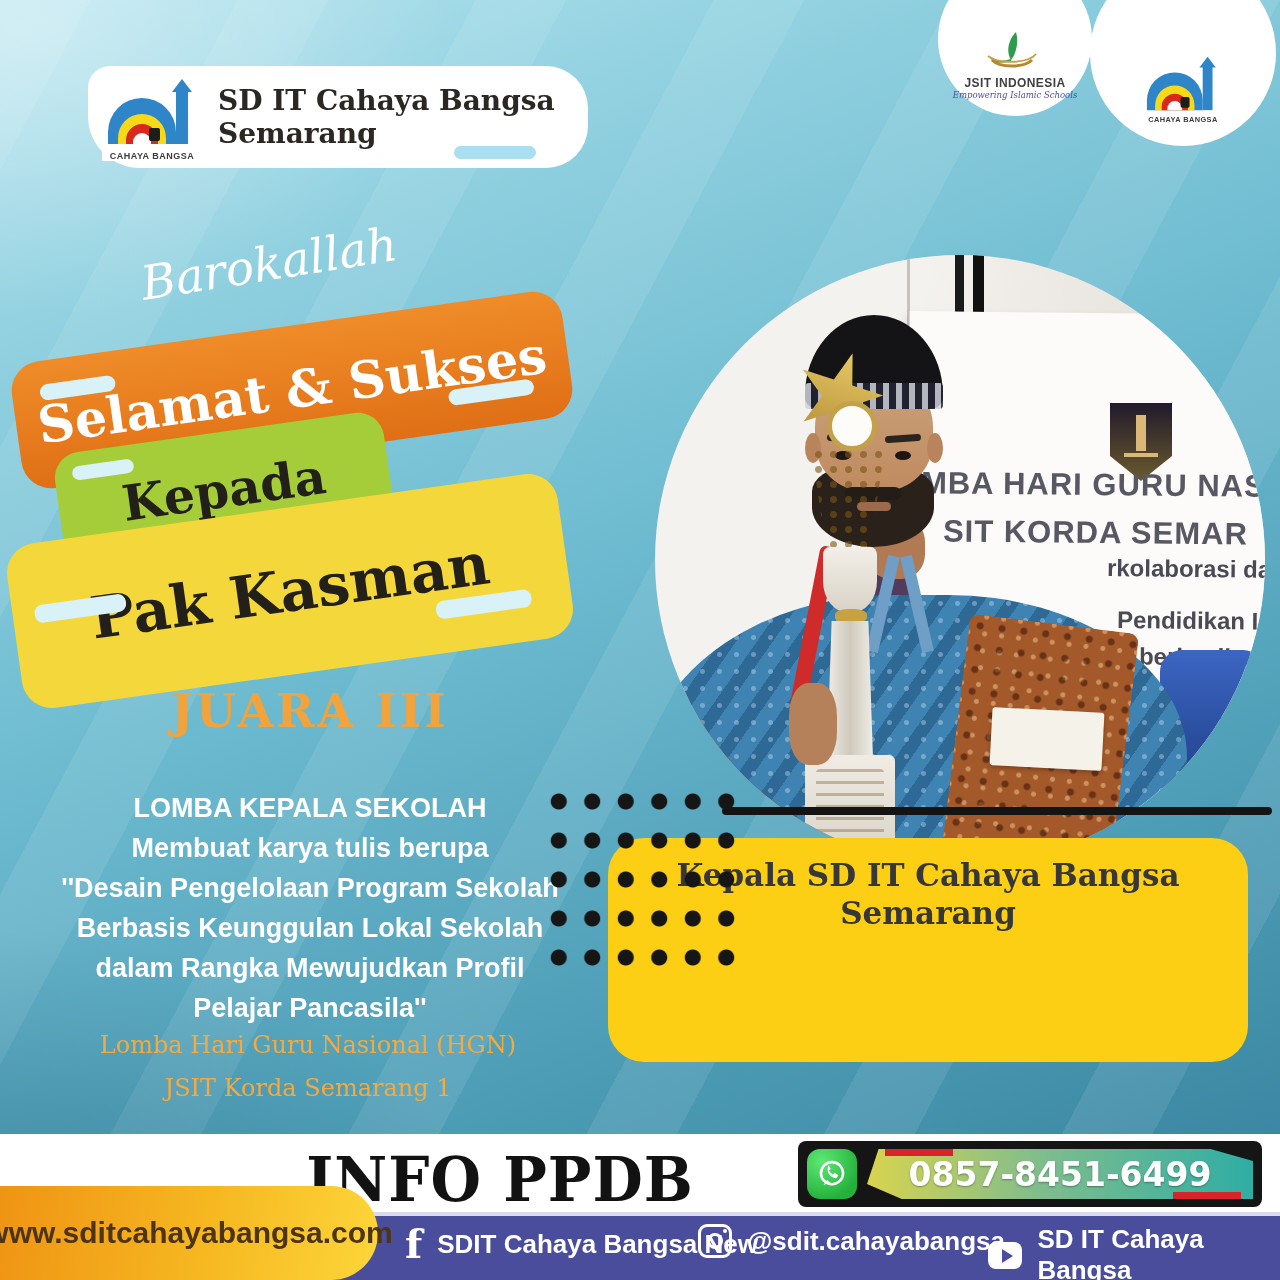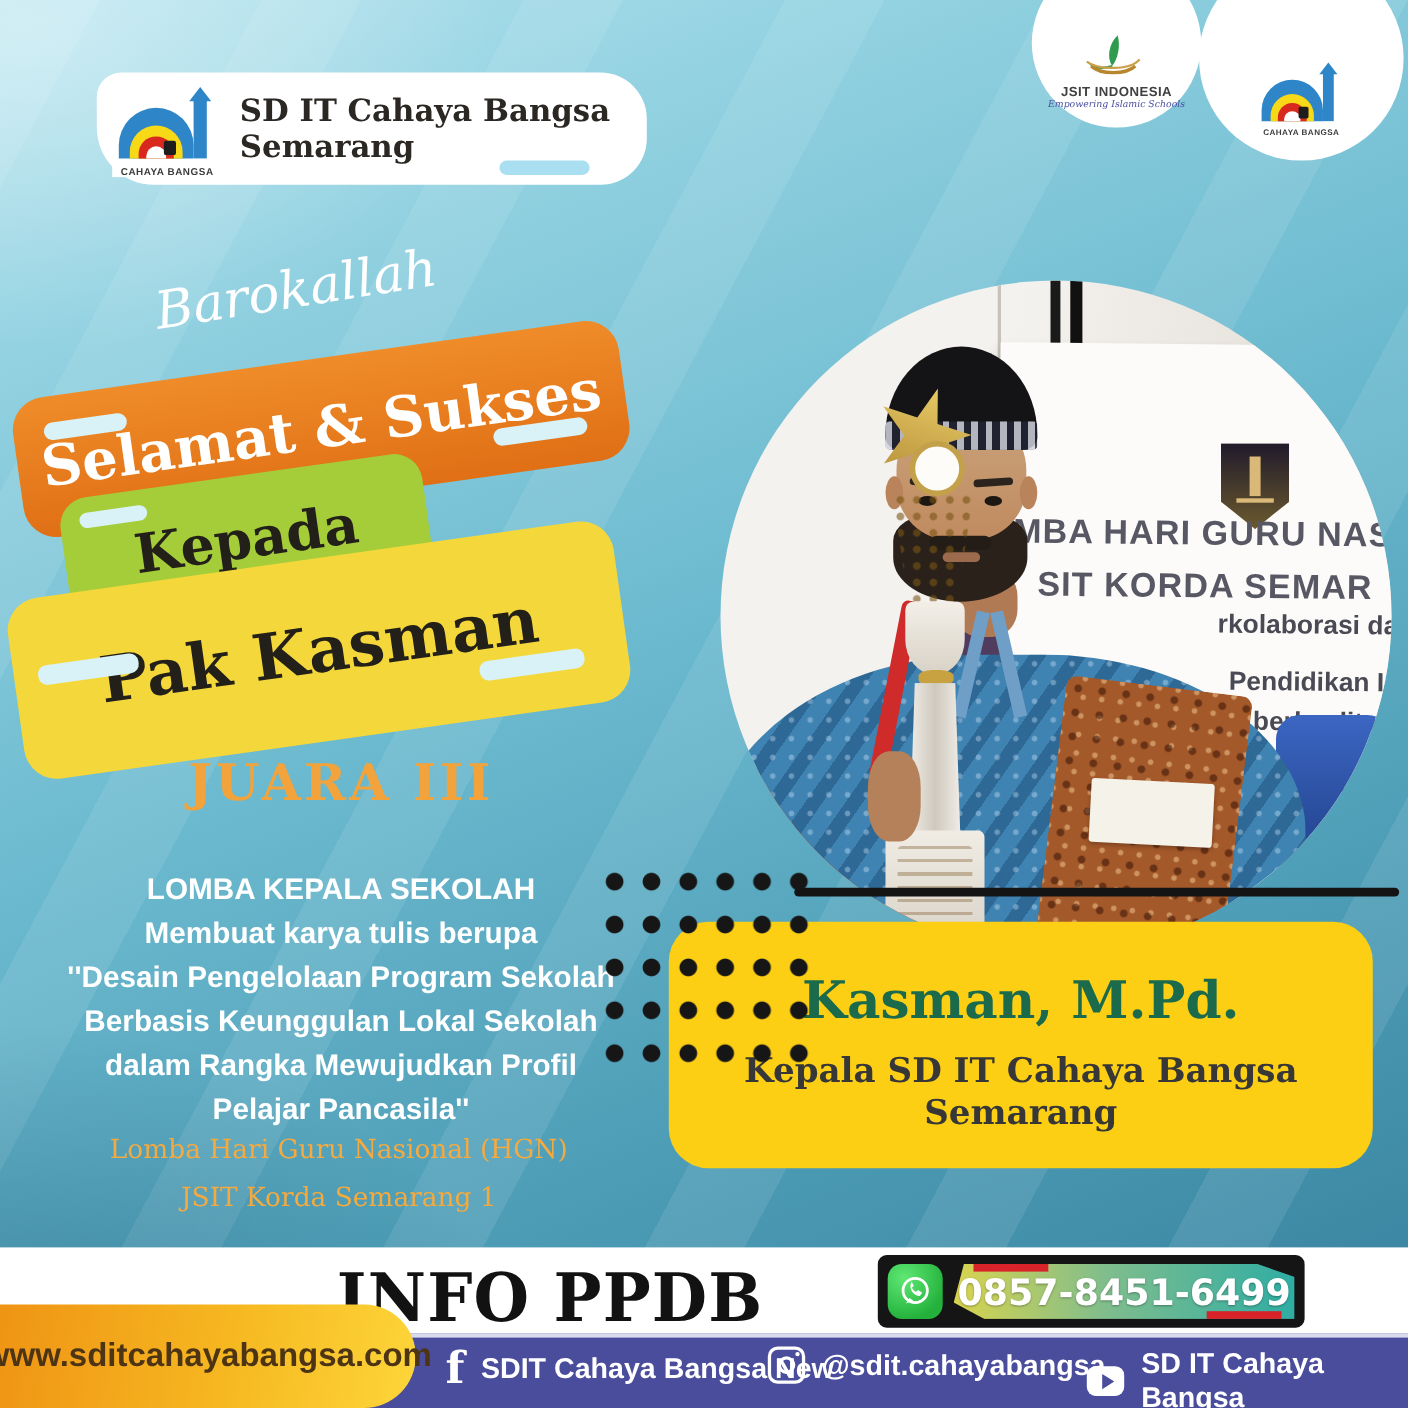--- a/index.html
+++ b/index.html
@@ -148,21 +148,21 @@
     text-align:center;}
   .yname{margin-top:44px;font-family:"DejaVu Serif",serif;font-weight:bold;font-size:47px;color:#1b6a4c;}
   .yrole{margin-top:18px;font-family:"DejaVu Serif",serif;font-weight:bold;font-size:31px;
     line-height:38px;color:#373737;}
 
   
   .white-band{left:0;top:1134px;width:1280px;height:80px;background:#fff;z-index:2;}
   .info-ppdb{left:230px;top:1146px;width:540px;text-align:center;z-index:3;color:#121212;
     font-family:"DejaVu Serif",serif;font-weight:bold;font-size:58px;letter-spacing:1px;
     transform:scaleY(1.05);}
-  .wa-box{left:798px;top:1141px;width:388px;height:66px;background:#151515;border-radius:8px;z-index:3;
+  .wa-box{left:798px;top:1141px;width:464px;height:66px;background:#151515;border-radius:8px;z-index:3;
     display:flex;align-items:center;padding:0 9px;box-sizing:border-box;gap:10px;}
   .wa-icon{width:50px;height:50px;border-radius:13px;background:radial-gradient(circle at 30% 25%,#5ee873,#23b13c 75%);
     display:flex;align-items:center;justify-content:center;flex-shrink:0;}
   .wa-plate{position:relative;flex:1;height:50px;display:flex;align-items:center;justify-content:center;
     background:linear-gradient(90deg,#d9d44e,#7fbd8d 45%,#2fada4);
     clip-path:polygon(3% 0,89% 0,100% 24%,100% 100%,9% 100%,0 70%);}
   .wa-num{color:#fff;font-weight:bold;font-size:33px;font-family:"DejaVu Sans",sans-serif;
     text-shadow:0 1px 2px rgba(0,0,0,.35);}
   .red-a{position:absolute;left:18px;top:0;width:68px;height:7px;background:#d8232a;}
   .red-b{position:absolute;right:12px;bottom:0;width:68px;height:7px;background:#d8232a;}
@@ -309,21 +309,20 @@
     <div class="abs gring"></div>
     <div class="abs column"></div>
     <div class="abs tbase"></div>
     <div class="abs plaque"></div>
     <div class="abs hand"></div>
   </div>
 
   <div class="abs dots"></div>
   <div class="abs black-line"></div>
   <div class="abs ybox">
-    <div class="yname">Kasman, M.Pd.</div>
     <div class="yrole">
       <div>Kepala SD IT Cahaya Bangsa</div>
       <div>Semarang</div>
     </div>
   </div>
 
   <div class="abs white-band"></div>
   <div class="abs info-ppdb">INFO PPDB</div>
   <div class="abs wa-box">
     <div class="wa-icon">

